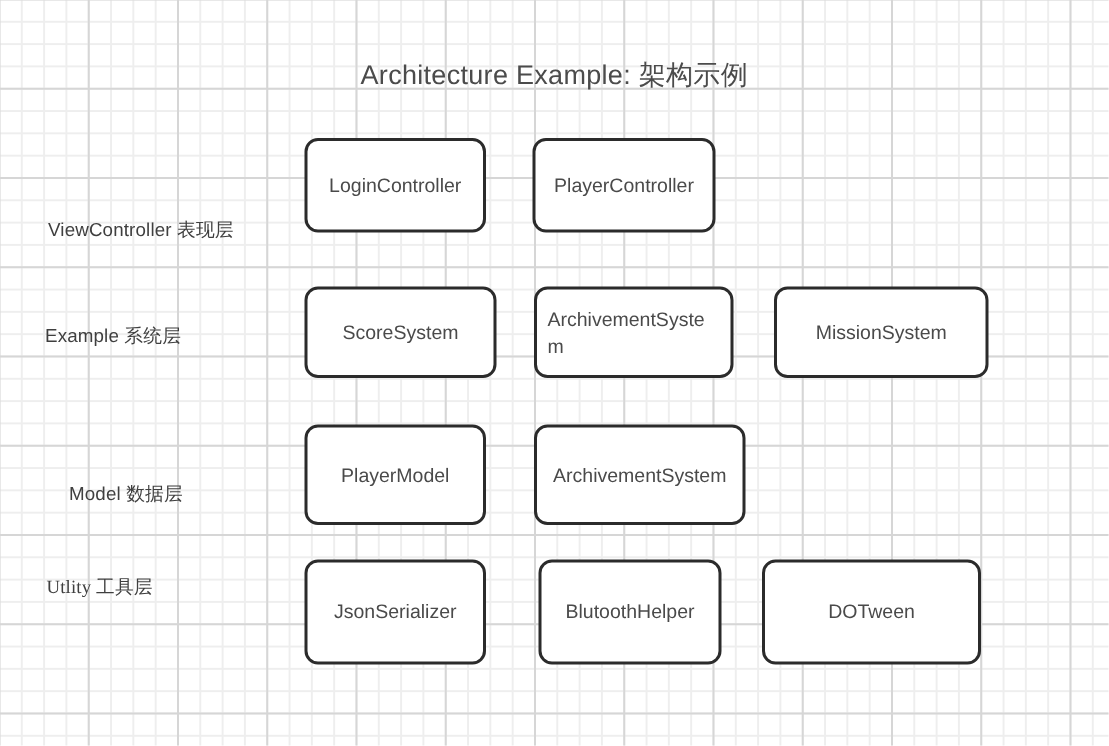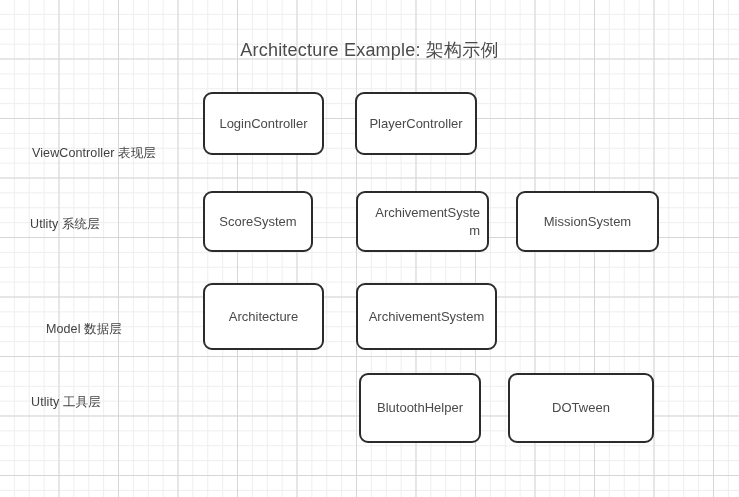--- a/index.html
+++ b/index.html
@@ -54,45 +54,46 @@
 
   .node-box {
     position: absolute;
     box-sizing: border-box;
     background: #ffffff;
     border: 2px solid #2b2b2b;
     border-radius: 9px;
     display: flex;
     align-items: center;
     justify-content: center;
-    text-align: right;
+    text-align: left;
     padding: 0 7px;
     font-size: 13px;
     color: #4a4a4a;
     line-height: 1.35;
     word-break: break-all;
   }
 </style>
 </head>
 <body>
 
 <div id="canvas">
 
   <div class="diagram-title">Architecture Example: 架构示例</div>
 
   <div class="row-label" style="left:32px; top:117px;margin-top:28px;">ViewController 表现层</div>
   <div class="node-box" style="left:203px; top:92px; width:121px; height:63px;">LoginController</div>
   <div class="node-box" style="left:355px; top:92px; width:122px; height:63px;">PlayerController</div>
 
-  <div class="row-label" style="left:30px; top:216px;">Utlity 系统层</div>
-  <div class="node-box" style="left:203px; top:191px; width:110px; height:61px;">ScoreSystem</div>
+  <div class="row-label" style="left:30px; top:216px;">Example 系统层</div>
+  <div class="node-box" style="left:203px; top:191px; width:128px; height:61px;">ScoreSystem</div>
   <div class="node-box" style="left:356px; top:191px; width:133px; height:61px;">ArchivementSystem</div>
   <div class="node-box" style="left:516px; top:191px; width:143px; height:61px;">MissionSystem</div>
 
   <div class="row-label" style="left:46px; top:309px;margin-top:12px;">Model 数据层</div>
-  <div class="node-box" style="left:203px; top:283px; width:121px; height:67px;">Architecture</div>
+  <div class="node-box" style="left:203px; top:283px; width:121px; height:67px;">PlayerModel</div>
   <div class="node-box" style="left:356px; top:283px; width:141px; height:67px;">ArchivementSystem</div>
 
-  <div class="row-label" style="left:31px; top:394px;">Utlity 工具层</div>
+  <div class="row-label" style="left:31px; top:383px;font-family:Liberation Serif, serif;">Utlity 工具层</div>
+  <div class="node-box" style="left:203px; top:373px; width:121px; height:70px;">JsonSerializer</div>
   <div class="node-box" style="left:359px; top:373px; width:122px; height:70px;">BlutoothHelper</div>
   <div class="node-box" style="left:508px; top:373px; width:146px; height:70px;">DOTween</div>
 
 </div>
 
 </body></html>

